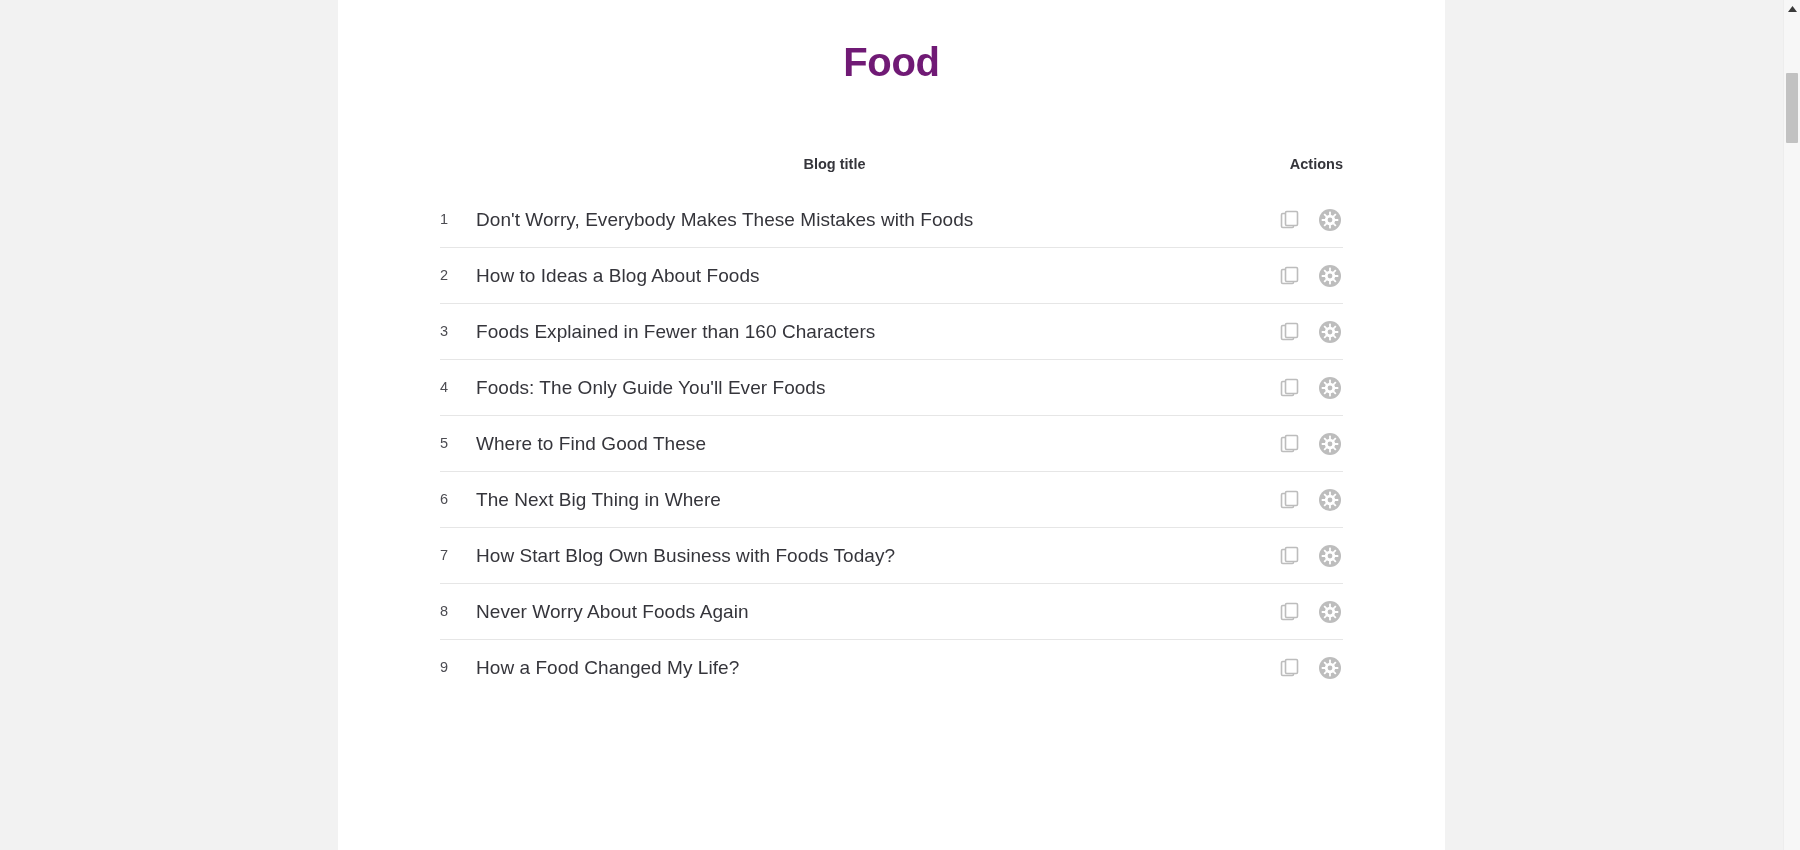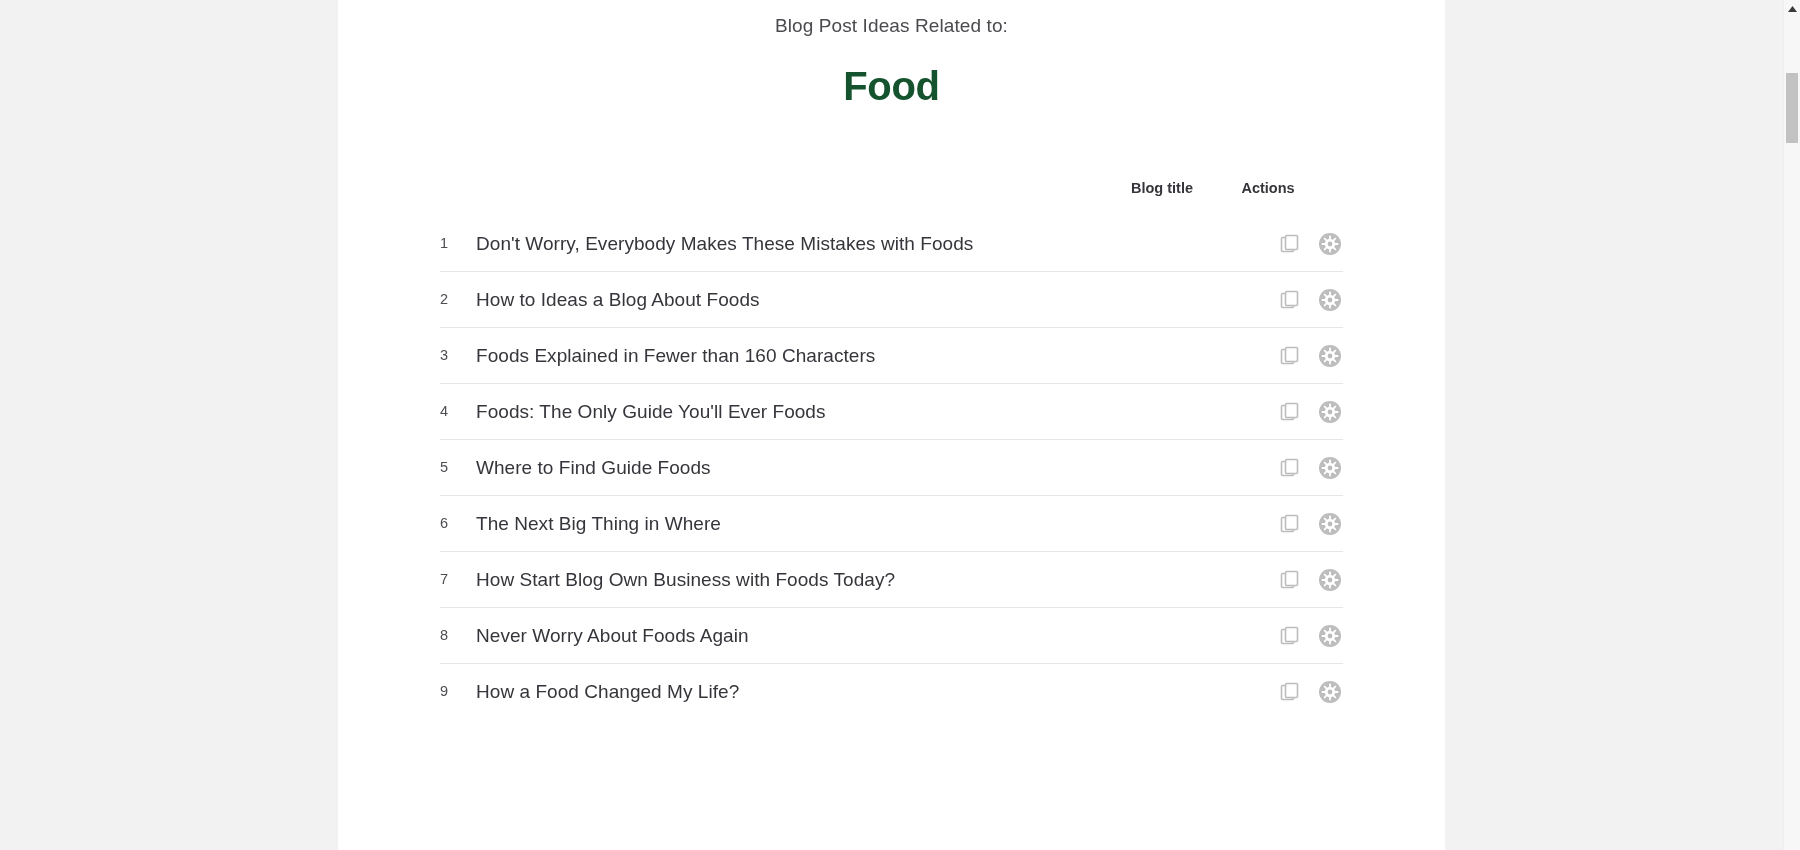--- a/index.html
+++ b/index.html
@@ -42,21 +42,21 @@
     font-size: 19px;
     color: #4a4a4f;
     font-weight: 400;
     letter-spacing: .1px;
     line-height: 24px;
   }
   .doc-title {
     margin-top: 24px;
     font-size: 40px;
     font-weight: 700;
-    color: #14532d;
+    color: #701a75;
     letter-spacing: -.3px;
     line-height: 48px;
   }
 
   
   .table-wrap {
     margin: 0 auto;
     padding-top: 70px;
     width: 903px;
   }
@@ -68,22 +68,22 @@
   }
 
   table.ideas th {
     font-size: 14.5px;
     font-weight: 700;
     color: #35353b;
     padding: 0 0 20px 0;
     vertical-align: bottom;
   }
   th.col-index { width: 36px; text-align: left; }
-  th.col-title { text-align: right; }
-  th.col-actions { width: 150px; padding-right: 10px; }
+  th.col-title { text-align: center; }
+  th.col-actions { width: 150px; text-align: right; padding-right: 10px; }
 
   table.ideas td {
     border-top: 1px solid #e6e6e6;
     height: 55px;
     vertical-align: middle;
     padding: 0;
   }
   table.ideas tbody tr:first-child td { border-top: none; }
 
   td.cell-index {
@@ -166,21 +166,20 @@
 <body>
 
 <div class="viewport">
 
   <div class="gutter-left"></div>
   <div class="gutter-right"></div>
 
   <div class="page-canvas">
 
     <div class="doc-header">
-      <div class="doc-subtitle">Blog Post Ideas Related to:</div>
       <div class="doc-title">Food</div>
     </div>
 
     <div class="table-wrap">
       <table class="ideas">
         <thead>
           <tr>
             <th class="col-index"></th>
             <th class="col-title">Blog title</th>
             <th class="col-actions">Actions</th>
@@ -262,21 +261,21 @@
                     <rect x="12.1" y="4.6" width="1.8" height="4.2" rx="0.6" fill="#ffffff" transform="rotate(180 13 13)"></rect>
                     <rect x="12.1" y="4.6" width="1.8" height="4.2" rx="0.6" fill="#ffffff" transform="rotate(225 13 13)"></rect>
                     <rect x="12.1" y="4.6" width="1.8" height="4.2" rx="0.6" fill="#ffffff" transform="rotate(270 13 13)"></rect>
                     <rect x="12.1" y="4.6" width="1.8" height="4.2" rx="0.6" fill="#ffffff" transform="rotate(315 13 13)"></rect>
                     <circle cx="13" cy="13" r="5.2" fill="#ffffff"></circle>
                     <circle cx="13" cy="13" r="2.4" fill="#bdbdbd"></circle>
                   </svg></span></td>
             </tr>
             <tr>
               <td class="cell-index">5</td>
-              <td class="cell-title">Where to Find Guide Foods</td>
+              <td class="cell-title">Where to Find Good These</td>
               <td class="cell-actions"><span class="act-btn"><svg width="26" height="26" viewBox="0 0 26 26" aria-hidden="true">
                     <rect x="4.5" y="6.5" width="12" height="14" rx="1.2" fill="none" stroke="#bdbdbd" stroke-width="1.6"></rect>
                     <rect x="8.5" y="4.5" width="12" height="14" rx="1.2" fill="#ffffff" stroke="#bdbdbd" stroke-width="1.6"></rect>
                   </svg></span><span class="act-btn"><svg width="26" height="26" viewBox="0 0 26 26" aria-hidden="true">
                     <circle cx="13" cy="13" r="11" fill="#bdbdbd"></circle>
                     <rect x="12.1" y="4.6" width="1.8" height="4.2" rx="0.6" fill="#ffffff" transform="rotate(0 13 13)"></rect>
                     <rect x="12.1" y="4.6" width="1.8" height="4.2" rx="0.6" fill="#ffffff" transform="rotate(45 13 13)"></rect>
                     <rect x="12.1" y="4.6" width="1.8" height="4.2" rx="0.6" fill="#ffffff" transform="rotate(90 13 13)"></rect>
                     <rect x="12.1" y="4.6" width="1.8" height="4.2" rx="0.6" fill="#ffffff" transform="rotate(135 13 13)"></rect>
                     <rect x="12.1" y="4.6" width="1.8" height="4.2" rx="0.6" fill="#ffffff" transform="rotate(180 13 13)"></rect>

